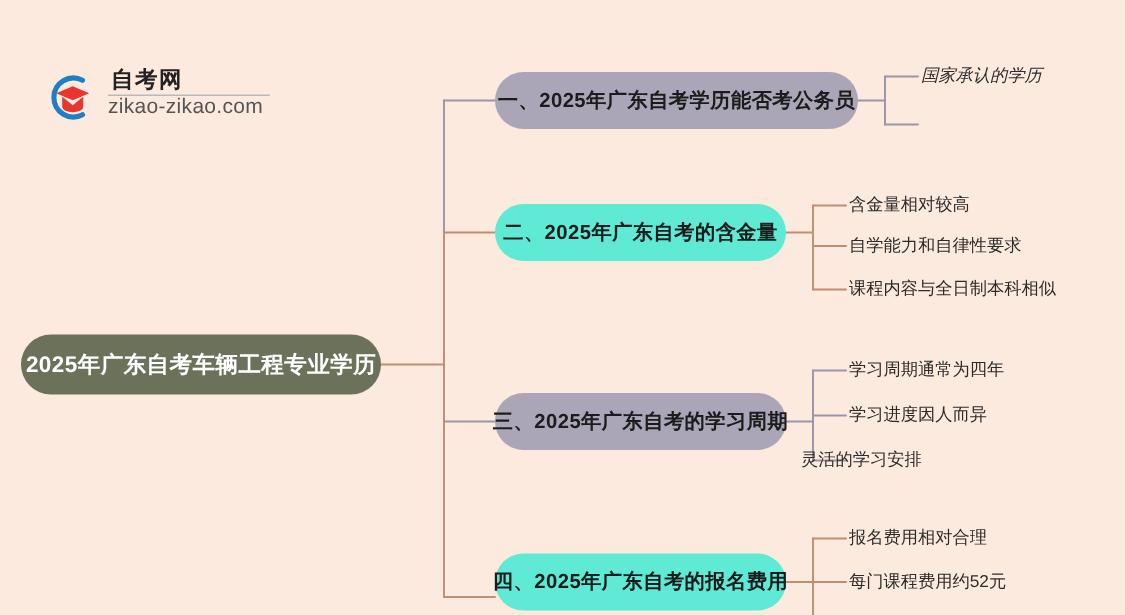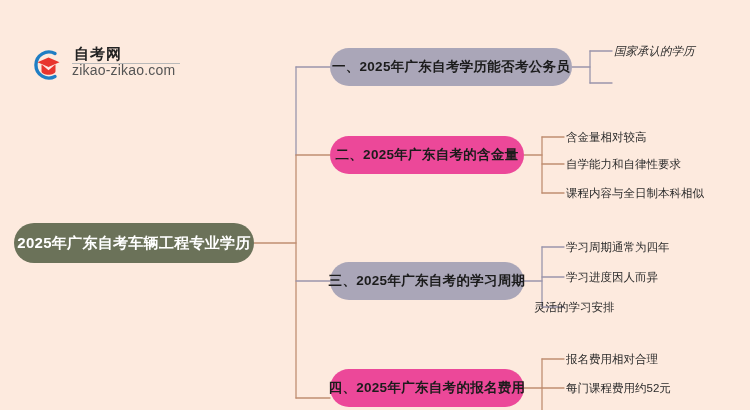--- a/index.html
+++ b/index.html
@@ -31,21 +31,21 @@
     position:absolute; display:flex; align-items:center; justify-content:center;
     border-radius:22px; text-align:center; font-weight:bold; color:#1c1c1c;
     letter-spacing:0.3px; white-space:nowrap;
   }
   .root {
     left:14px; top:190px; width:240px; height:40px;
     background:#6b7259; color:#ffffff; font-size:15px; border-radius:20px;
   }
   .branch { height:38px; font-size:13.5px; border-radius:19px; }
   .b-purple { background:#aaa6b8; }
-  .b-salmon { background:#ec4899; }
+  .b-salmon { background:#5eead4; }
 
   .leaf {
     position:absolute; font-size:11.5px; color:#2b2b2b; font-weight:normal;
     white-space:nowrap; line-height:14px;
   }
 </style>
 </head>
 <body>
 
 <div id="stage">

